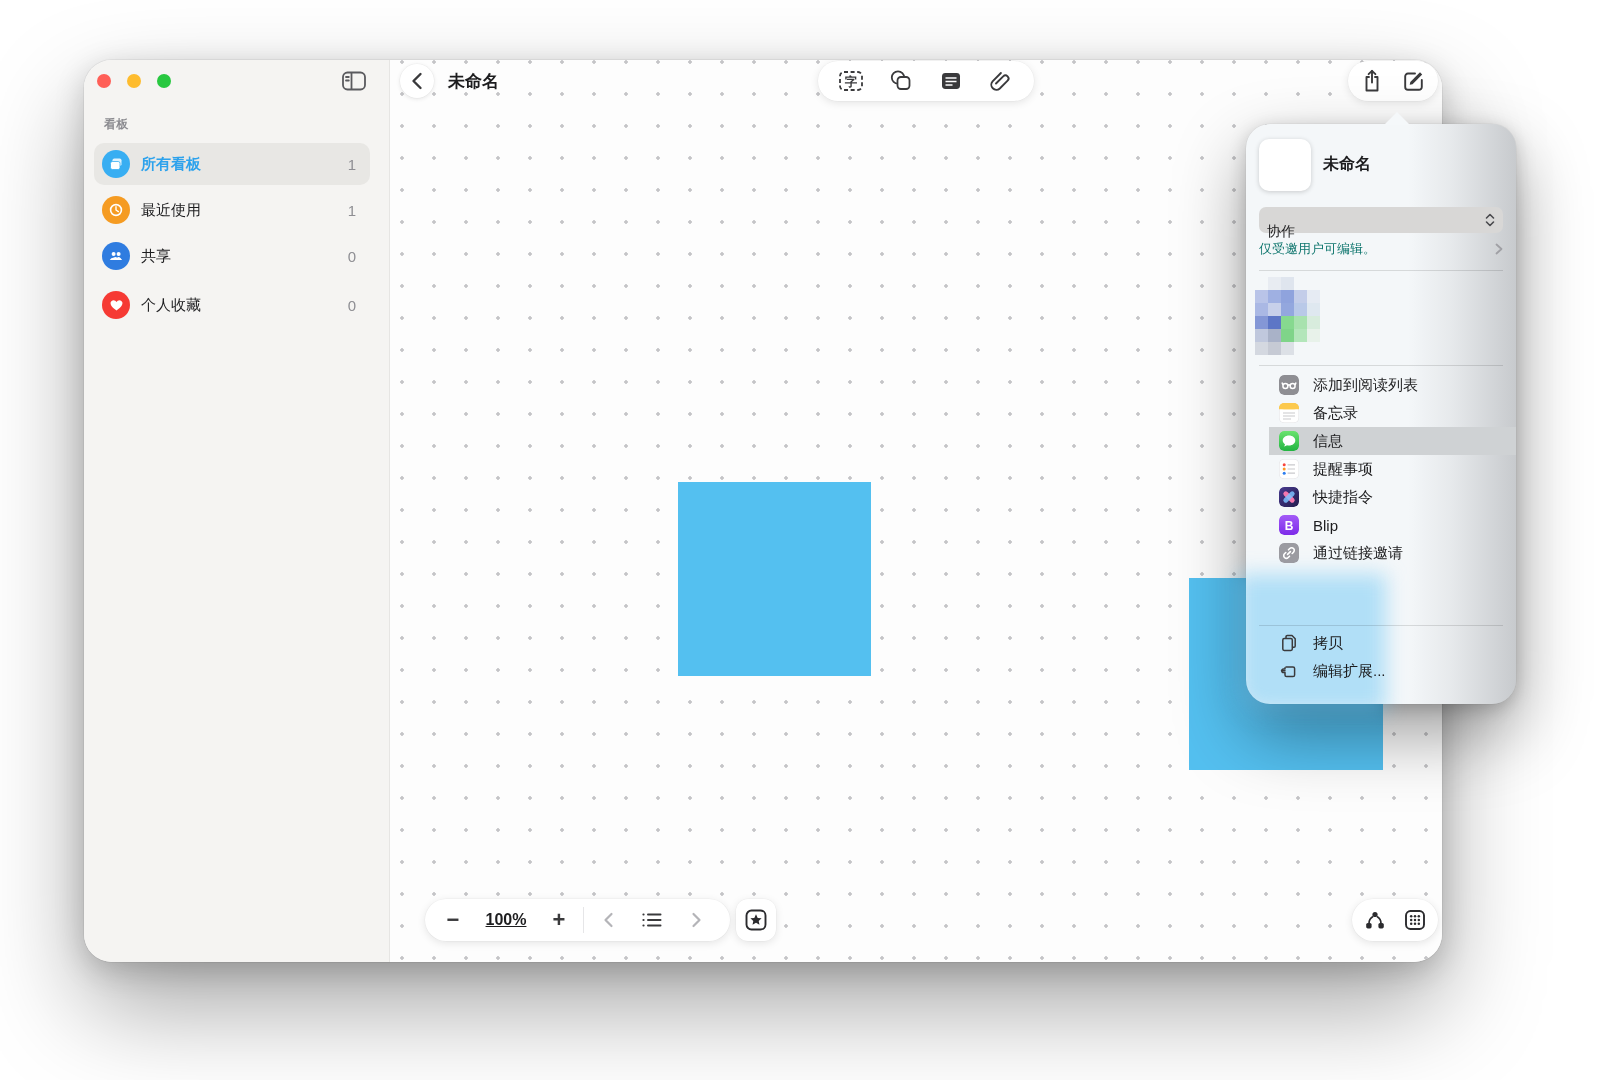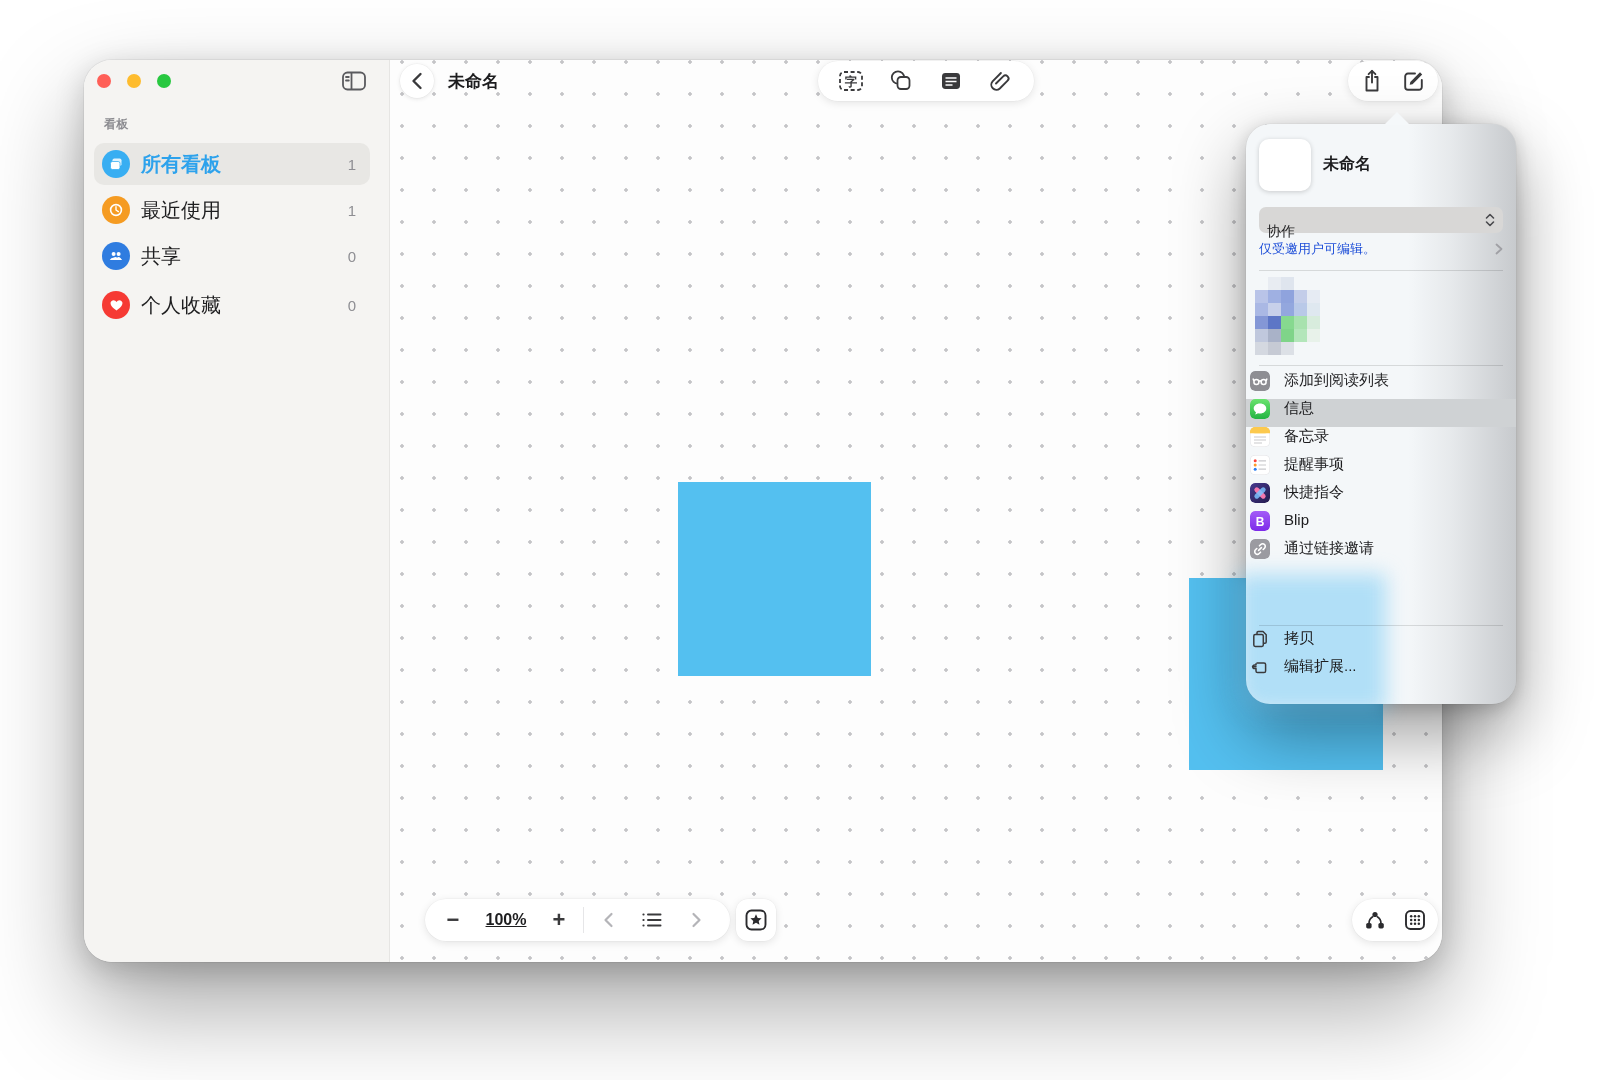--- a/index.html
+++ b/index.html
@@ -15,21 +15,21 @@
   .sidebar { position:absolute; left:0; top:0; width:306px; height:902px;
     background:#f5f4f2; border-radius:28px 0 0 28px; border-right:1px solid #e6e5e3; }
   .tl { position:absolute; top:14px; width:14px; height:14px; border-radius:50%; }
   .tl.red{ left:13px; background:#ff5f57; } .tl.yel{ left:43px; background:#febc2e; } .tl.grn{ left:73px; background:#28c840; }
   .sb-toggle { position:absolute; left:256px; top:9px; width:28px; height:24px; color:#5a5a5e; cursor:pointer; }
   .sb-header { position:absolute; left:20px; top:56px; font-size:12px; font-weight:700; color:#8b8b90; letter-spacing:.3px; }
   .sb-item { position:absolute; left:10px; width:276px; height:42px; border-radius:10px;
     display:flex; align-items:center; padding:0 14px 0 8px; cursor:pointer; }
   .sb-item.selected { background:#e8e7e4; }
   .sb-badge { width:28px; height:28px; border-radius:50%; display:flex; align-items:center; justify-content:center; flex:0 0 28px; }
-  .sb-label { margin-left:11px; font-size:20px; color:#1d1d1f; flex:1 1 auto; }
+  .sb-label { margin-left:11px; font-size:15px; color:#1d1d1f; flex:1 1 auto; }
   .sb-item.selected .sb-label { color:#2da2ec; font-weight:600; }
   .sb-count { font-size:15px; color:#8e8e93; }
 
   
   .canvas { position:absolute; left:306px; top:0; width:1052px; height:902px; overflow:hidden;
     border-radius:0 28px 28px 0; background:#fdfdfd;
     background-image:radial-gradient(circle, rgba(150,150,155,0.55) 1.5px, rgba(0,0,0,0) 2px);
     background-size:32px 32px; background-position:28px 50px; }
   .shape-square { position:absolute; background:#54c0f0; }
   .sq1 { left:288px; top:422px; width:193px; height:194px; }
@@ -70,27 +70,27 @@
     background:linear-gradient(90deg, rgba(110,112,118,0) 0%, rgba(110,112,118,0.10) 40%, rgba(96,98,104,0.30) 100%); pointer-events:none; }
   .pop-content { position:absolute; inset:0; z-index:2; }
 
   .thumb { position:absolute; left:13px; top:15px; width:52px; height:52px; border-radius:10px;
     background:#ffffff; box-shadow:0 1px 5px rgba(0,0,0,0.18); }
   .pop-title { position:absolute; left:77px; top:30px; font-size:16px; font-weight:700; color:#1c1c1e; }
   .collab-select { position:absolute; left:13px; top:83px; width:244px; height:26px; border-radius:7px;
     background:#d8d7d6; display:flex; align-items:center; padding:0 8px; cursor:pointer; }
   .collab-select .val { flex:1; font-size:14px; color:#1d1d1f;margin-top:24px; }
   .perm-row { position:absolute; left:13px; top:116px; width:244px; display:flex; align-items:center; cursor:pointer; }
-  .perm-text { flex:1; font-size:13px; color:#1d4ed8; }
+  .perm-text { flex:1; font-size:13px; color:#0f766e; }
   .hdiv { position:absolute; left:13px; width:244px; height:1px; background:rgba(0,0,0,0.12); }
   .mosaic { position:absolute; left:9px; top:153px; display:grid; grid-template-columns:repeat(5,13px);
     grid-auto-rows:13px; filter:blur(0.6px); }
 
   .p-rows { position:absolute; left:0; top:247px; width:270px; }
-  .p-row { height:28px; display:flex; padding-left:4px; cursor:pointer; }
+  .p-row { height:28px; display:flex; align-items:center; padding-left:10px; cursor:pointer;margin-left:23px; }
   .p-row.highlight { background:#cfd2d4; }
   .p-label { margin-left:14px; font-size:15px; color:#1d1d1f; }
   .appicon { width:20px; height:20px; border-radius:5px; flex:0 0 20px; display:block; }
   .p-actions { position:absolute; left:0; top:505px; width:244px; }
   .p-actions .p-row { color:#3a3a3c; }
 
   svg { display:block; }
   .chev { color:#8e8e93; }
 </style>
 </head>
@@ -342,45 +342,45 @@
           <svg class="appicon" viewBox="0 0 20 20">
               <rect width="20" height="20" rx="5" fill="#8e8e93"></rect>
               <g fill="none" stroke="#ffffff" stroke-width="1.5">
                 <circle cx="6.4" cy="11" r="2.5"></circle>
                 <circle cx="13.6" cy="11" r="2.5"></circle>
                 <path d="M8.9 10.4 q1.1 -1 2.2 0 M3.9 10 L3 7.4 M16.1 10 L17 7.4"></path>
               </g>
             </svg>
           <span class="p-label">添加到阅读列表</span>
         </div>
+        <div class="p-row">
+          <svg class="appicon" viewBox="0 0 20 20">
+              <rect width="20" height="20" rx="5" fill="#ffffff"></rect>
+              <rect x="0" y="0" width="20" height="20" rx="5" fill="none" stroke="#d8d8dc" stroke-width="0.8"></rect>
+              <path d="M0 0 h20 v6.2 h-20 Z" fill="#fcc94d" clip-path="inset(0 round 5px 5px 0 0)"></path>
+              <rect x="0" y="0" width="20" height="6.2" rx="5" fill="#fcc94d"></rect>
+              <rect x="0" y="4" width="20" height="2.2" fill="#fcc94d"></rect>
+              <line x1="4" y1="10" x2="16" y2="10" stroke="#c9c9cc" stroke-width="1.2"></line>
+              <line x1="4" y1="13" x2="16" y2="13" stroke="#c9c9cc" stroke-width="1.2"></line>
+              <line x1="4" y1="16" x2="12" y2="16" stroke="#c9c9cc" stroke-width="1.2"></line>
+            </svg>
+          <span class="p-label">备忘录</span>
+        </div>
         <div class="p-row highlight">
           <svg class="appicon" viewBox="0 0 20 20">
               <defs>
                 <linearGradient id="ms" x1="0" y1="0" x2="0" y2="1">
                   <stop offset="0" stop-color="#6ae36e"></stop>
                   <stop offset="1" stop-color="#23b442"></stop>
                 </linearGradient>
               </defs>
               <rect width="20" height="20" rx="5" fill="url(#ms)"></rect>
               <path d="M10 4.6 c3.6 0 6.3 2.2 6.3 5 c0 2.8 -2.7 5 -6.3 5 c-0.7 0 -1.4 -0.1 -2 -0.3 c-0.9 0.6 -2 1 -3.1 1.1 c0.6 -0.6 1 -1.3 1.1 -2.1 c-1.4 -0.9 -2.3 -2.2 -2.3 -3.7 c0 -2.8 2.7 -5 6.3 -5 Z" fill="#ffffff"></path>
             </svg>
           <span class="p-label">信息</span>
-        </div>
-        <div class="p-row">
-          <svg class="appicon" viewBox="0 0 20 20">
-              <rect width="20" height="20" rx="5" fill="#ffffff"></rect>
-              <rect x="0" y="0" width="20" height="20" rx="5" fill="none" stroke="#d8d8dc" stroke-width="0.8"></rect>
-              <path d="M0 0 h20 v6.2 h-20 Z" fill="#fcc94d" clip-path="inset(0 round 5px 5px 0 0)"></path>
-              <rect x="0" y="0" width="20" height="6.2" rx="5" fill="#fcc94d"></rect>
-              <rect x="0" y="4" width="20" height="2.2" fill="#fcc94d"></rect>
-              <line x1="4" y1="10" x2="16" y2="10" stroke="#c9c9cc" stroke-width="1.2"></line>
-              <line x1="4" y1="13" x2="16" y2="13" stroke="#c9c9cc" stroke-width="1.2"></line>
-              <line x1="4" y1="16" x2="12" y2="16" stroke="#c9c9cc" stroke-width="1.2"></line>
-            </svg>
-          <span class="p-label">备忘录</span>
         </div>
         <div class="p-row">
           <svg class="appicon" viewBox="0 0 20 20">
               <rect width="20" height="20" rx="5" fill="#ffffff"></rect>
               <rect x="0" y="0" width="20" height="20" rx="5" fill="none" stroke="#d8d8dc" stroke-width="0.8"></rect>
               <circle cx="5.2" cy="5.8" r="1.5" fill="#fa453c"></circle>
               <circle cx="5.2" cy="10" r="1.5" fill="#fd9a28"></circle>
               <circle cx="5.2" cy="14.2" r="1.5" fill="#2c7ef0"></circle>
               <g stroke="#c9c9cc" stroke-width="1.2">
                 <line x1="8.6" y1="5.8" x2="16" y2="5.8"></line>

